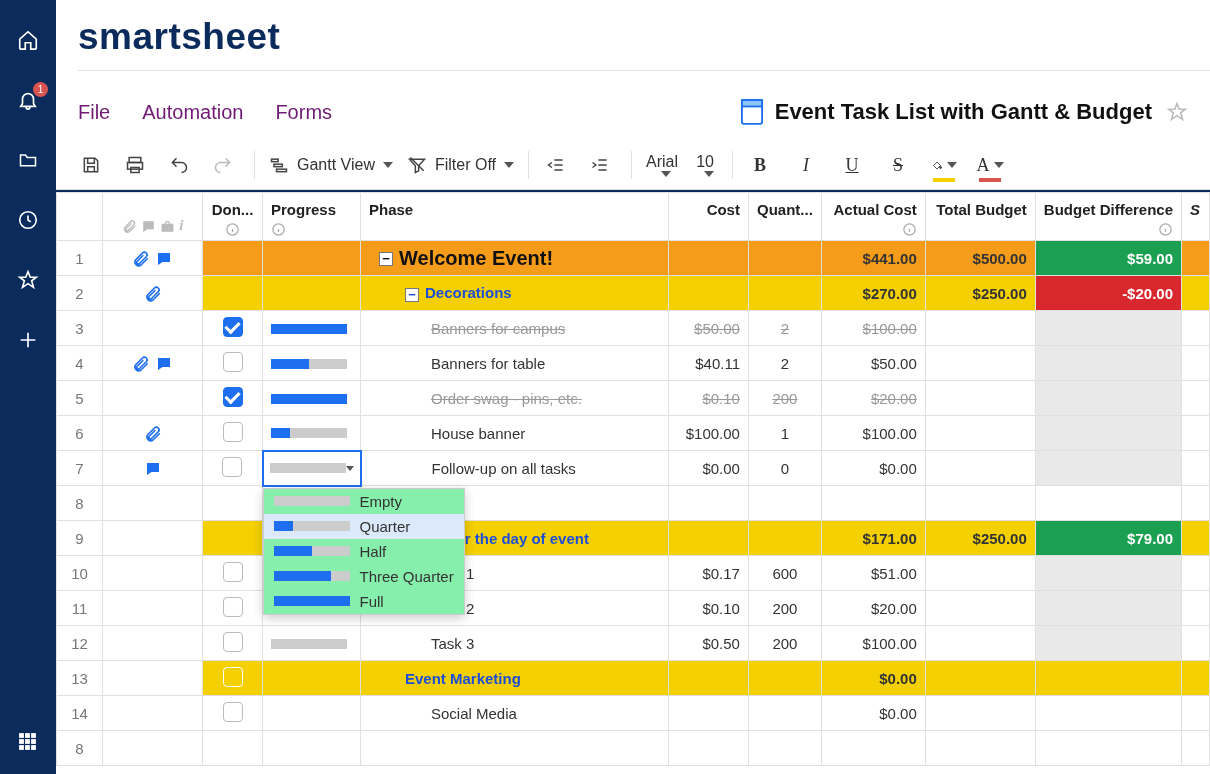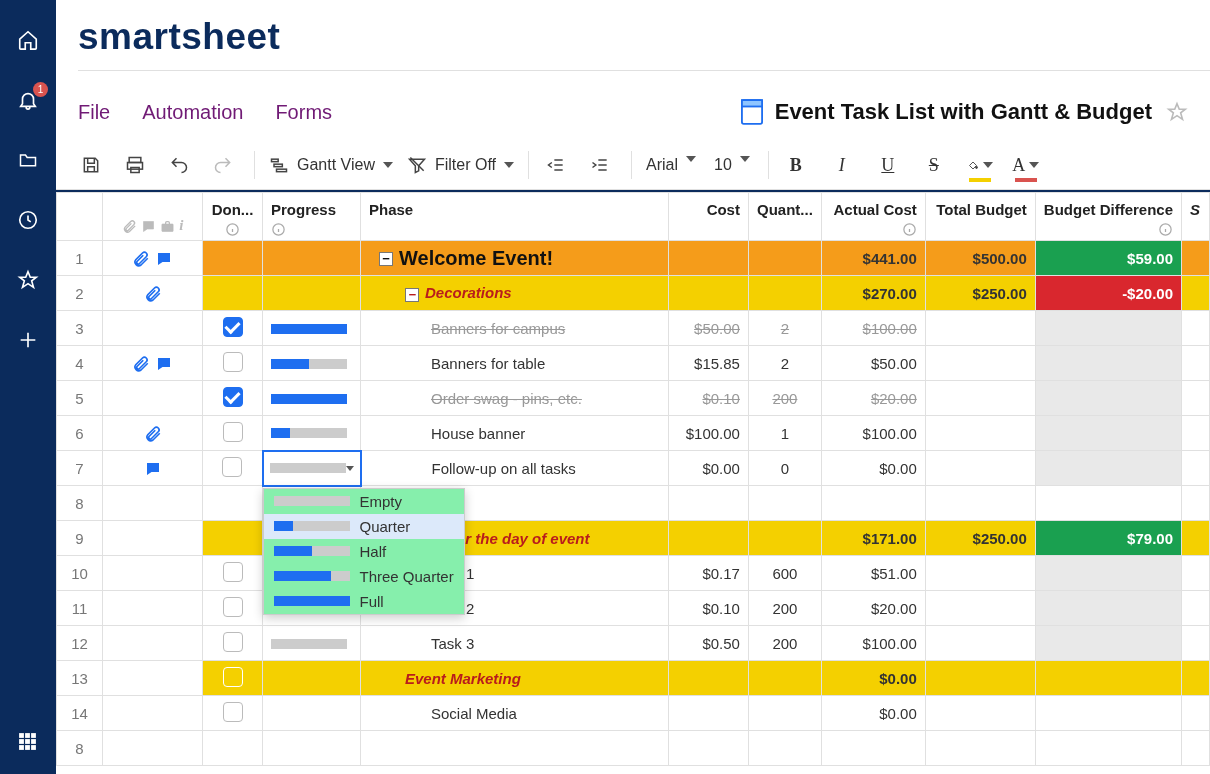--- a/index.html
+++ b/index.html
@@ -30,21 +30,21 @@
 .star-fav { width:22px; height:22px; }
 
 .toolbar { display:flex; align-items:center; padding: 10px 22px; border-bottom:1px solid #e0e0e0; }
 .tbtn { width:26px; height:26px; display:flex; align-items:center; justify-content:center; margin-right:18px; cursor:pointer; color:#444; }
 .tbtn svg { stroke:#444; fill:none; stroke-width:1.8; }
 .tbtn.disabled svg { stroke:#bbb; }
 .tsep { width:1px; height:28px; background:#e0e0e0; margin: 0 14px 0 0; }
 .tgroup { display:flex; align-items:center; margin-right:14px; cursor:pointer; }
 .tgroup-label { font-size:16px; color:#333; margin-left:8px; }
 .caret { width:0; height:0; border-left:5px solid transparent; border-right:5px solid transparent; border-top:6px solid #555; margin-left:8px; }
-.font-group { display:flex; align-items:flex-start; margin-right:18px; cursor:pointer; }
+.font-group { display:flex; align-items:center; margin-right:18px; cursor:pointer;flex-direction:column; }
 .font-label { font-size:16px; }
 .fmt { width:26px; height:26px; display:flex; align-items:center; justify-content:center; margin-right:20px; cursor:pointer; font-family: Georgia, serif; }
 .fmt.bold { font-weight:700; font-size:18px; }
 .fmt.italic { font-style:italic; font-size:18px; }
 .underline-mark { position:relative; }
 .underline-mark::after { content:""; position:absolute; bottom:-4px; left:2px; right:2px; height:4px; }
 .underline-yellow::after { background:#f4d000; }
 .underline-red::after { background:#d9534f; }
 
 
@@ -60,21 +60,21 @@
 .grid .prog-col { width:90px; }
 .grid .phase-col { }
 .grid .num { text-align:right; }
 
 .hdr-icons { color:#bbb; }
 .hdr-icons svg { stroke:#bbb; }
 
 .row-orange td { background:#f59c1a; }
 .row-orange .phase { font-weight:700; font-size:20px; color:#111; }
 .row-yellow td { background:#f4d000; }
-.row-yellow .phase { font-weight:700; color:#b91c1c;font-style:italic; }
+.row-yellow .phase { font-weight:700; color:#1d4ed8; }
 .strike { text-decoration:line-through; color:#999; }
 .num.strike { color:#999; }
 
 .check { width:20px; height:20px; border:1.5px solid #bbb; border-radius:4px; display:inline-block; }
 .check.checked { background:#1e6ef0; border-color:#1e6ef0; position:relative; }
 .check.checked::after { content:""; position:absolute; left:4px; top:1px; width:6px; height:11px; border:solid #fff; border-width:0 3px 3px 0; transform:rotate(45deg); }
 .check.white { border-color:#fff; }
 
 .pbar { width:76px; height:10px; background:#ccc; display:inline-block; }
 .pbar .fill { height:100%; background:#1e6ef0; display:block; }
@@ -346,21 +346,21 @@
               <td class="icons" style="background:#fff"><span><svg class="icon-att" viewBox="0 0 24 24" fill="none" stroke="#1e6ef0" stroke-width="2.2">
                     <path d="M21 11l-9 9a5 5 0 0 1-7-7l9-9a3.5 3.5 0 0 1 5 5l-9 9a2 2 0 0 1-3-3l8-8"></path>
                   </svg></span> <span><svg class="icon-cmt" viewBox="0 0 24 24" fill="#1e6ef0">
                     <path d="M4 4h16v12H10l-6 4z"></path>
                   </svg></span></td>
               <td class="done-col"><span class="check"></span></td>
               <td class="prog-col " id="progcell-3"><span class="pbar half"><span class="fill"></span></span></td>
               <td class="phase-col">
                 <div style="padding-left:62px" class="phase"><span class="">Banners for table</span></div>
               </td>
-              <td class="num ">$15.85</td>
+              <td class="num ">$40.11</td>
               <td style="text-align:center" class="">2</td>
               <td class="num " style="">$50.00</td>
               <td class="num" style=""></td>
               <td class="num diff-grey"></td>
               <td class="s-col"></td>
             </tr>
             <tr class="">
               <td class="rownum" style="background:#fff">5</td>
               <td class="icons" style="background:#fff"></td>
               <td class="done-col"><span class="check checked"></span></td>

